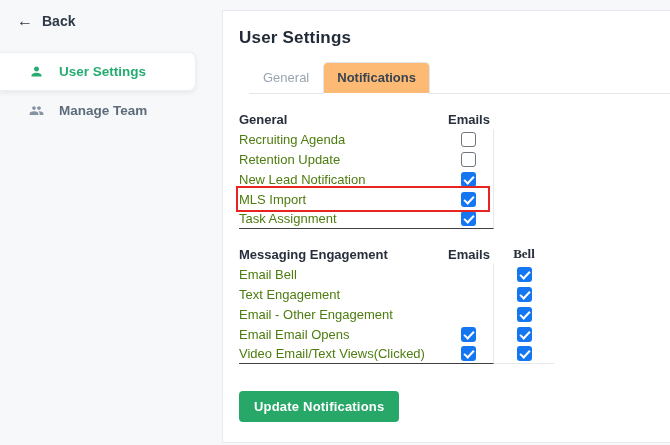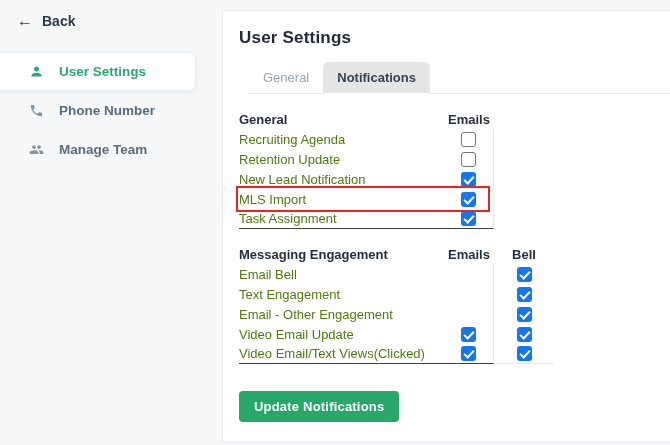--- a/index.html
+++ b/index.html
@@ -24,33 +24,33 @@
 
   
   .card { position:absolute; left:222px; top:10px; width:448px; height:433px;
     background:#ffffff; border:1px solid #e8eaee; border-right:none; }
   .card-inner { padding:17px 0 0 16px; }
   .page-title { font-size:17px; font-weight:700; color:#212b38; letter-spacing:.2px; }
 
   .tabs { display:flex; margin:14px 0 0 10px; border-bottom:1px solid #e3e6ea; }
   .tab { padding:7px 13px 8px; font-size:13px; color:#9aa5b3; cursor:pointer;
     border:1px solid transparent; margin-bottom:-1px; }
-  .tab.active { background:#e5e5e5; color:#394350; font-weight:600;
+  .tab.active { background:#fdba74; color:#394350; font-weight:600;
     border-color:#e3e6ea; border-bottom-color:#fff; border-radius:5px 5px 0 0; }
 
   
   .sections { margin-top:2px; }
   .section { margin-top:15px; }
   .srow { display:flex; align-items:stretch; height:20px; position:relative; }
   .srow.head { font-weight:700; }
   .cell { display:flex; align-items:center; font-size:13px; color:#4d7c0f; }
   .cell.label { width:205px; }
   .srow.head .cell { color:#262f3b; }
   .cell.check { width:50px; justify-content:center; }
-  .cell.bell  { width:60px; justify-content:center; }
+  .cell.bell  { width:60px; justify-content:center;font-family:Liberation Serif, serif; }
   .srow.data .cell.check { border-right:1px solid #e6e9ec; }
   .srow.data.last .cell.label,
   .srow.data.last .cell.check { border-bottom:1px solid #404040; }
   .srow.data.last .cell.bell.bb { border-bottom:1px solid #e6e9ec; }
 
   .cb { width:15px; height:15px; border-radius:3px; cursor:pointer; position:relative; }
   .cb.unchecked { background:#fff; border:1.6px solid #70767e; }
   .cb.checked { background:#1576f2; }
   .cb.checked::after { content:''; position:absolute; left:5px; top:2px; width:4px; height:8px;
     border:solid #fff; border-width:0 2.2px 2.2px 0; transform:rotate(43deg); }
@@ -73,28 +73,20 @@
       <span>Back</span>
     </div>
     <div class="nav">
         <div class="nav-item active">
     <span class="nav-icon">
             <svg width="15" height="15" viewBox="0 0 24 24">
               <path d="M12 12c2.21 0 4-1.79 4-4s-1.79-4-4-4-4 1.79-4 4 1.79 4 4 4zm0 2c-2.67 0-8 1.34-8 4v2h16v-2c0-2.66-5.33-4-8-4z"></path>
             </svg>
           </span>
     <span class="nav-label">User Settings</span>
-  </div>
-        <div class="nav-item">
-    <span class="nav-icon">
-            <svg width="15" height="15" viewBox="0 0 24 24">
-              <path d="M6.62 10.79c1.44 2.83 3.76 5.14 6.59 6.59l2.2-2.2c.27-.27.67-.36 1.02-.24 1.12.37 2.33.57 3.57.57.55 0 1 .45 1 1V20c0 .55-.45 1-1 1-9.39 0-17-7.61-17-17 0-.55.45-1 1-1h3.5c.55 0 1 .45 1 1 0 1.25.2 2.45.57 3.57.11.35.03.74-.25 1.02l-2.2 2.2z"></path>
-            </svg>
-          </span>
-    <span class="nav-label">Phone Number</span>
   </div>
         <div class="nav-item">
     <span class="nav-icon">
             <svg width="17" height="15" viewBox="0 0 24 24">
               <path d="M16 11c1.66 0 2.99-1.34 2.99-3S17.66 5 16 5c-1.66 0-3 1.34-3 3s1.34 3 3 3zm-8 0c1.66 0 2.99-1.34 2.99-3S9.66 5 8 5C6.34 5 5 6.34 5 8s1.34 3 3 3zm0 2c-2.33 0-7 1.17-7 3.5V19h14v-2.5c0-2.33-4.67-3.5-7-3.5zm8 0c-.29 0-.62.02-.97.05 1.16.84 1.97 1.97 1.97 3.45V19h6v-2.5c0-2.33-4.67-3.5-7-3.5z"></path>
             </svg>
           </span>
     <span class="nav-label">Manage Team</span>
   </div>
       </div>
@@ -172,21 +164,21 @@
               </div>
             </div>
             <div class="srow data">
               <div class="cell label">Email - Other Engagement</div>
               <div class="cell check"></div>
               <div class="cell bell bb">
                 <span class="cb checked"></span>
               </div>
             </div>
             <div class="srow data">
-              <div class="cell label">Video Email Update</div>
+              <div class="cell label">Email Email Opens</div>
               <div class="cell check">
                 <span class="cb checked"></span>
               </div>
               <div class="cell bell bb">
                 <span class="cb checked"></span>
               </div>
             </div>
             <div class="srow data last">
               <div class="cell label">Video Email/Text Views(Clicked)</div>
               <div class="cell check">

